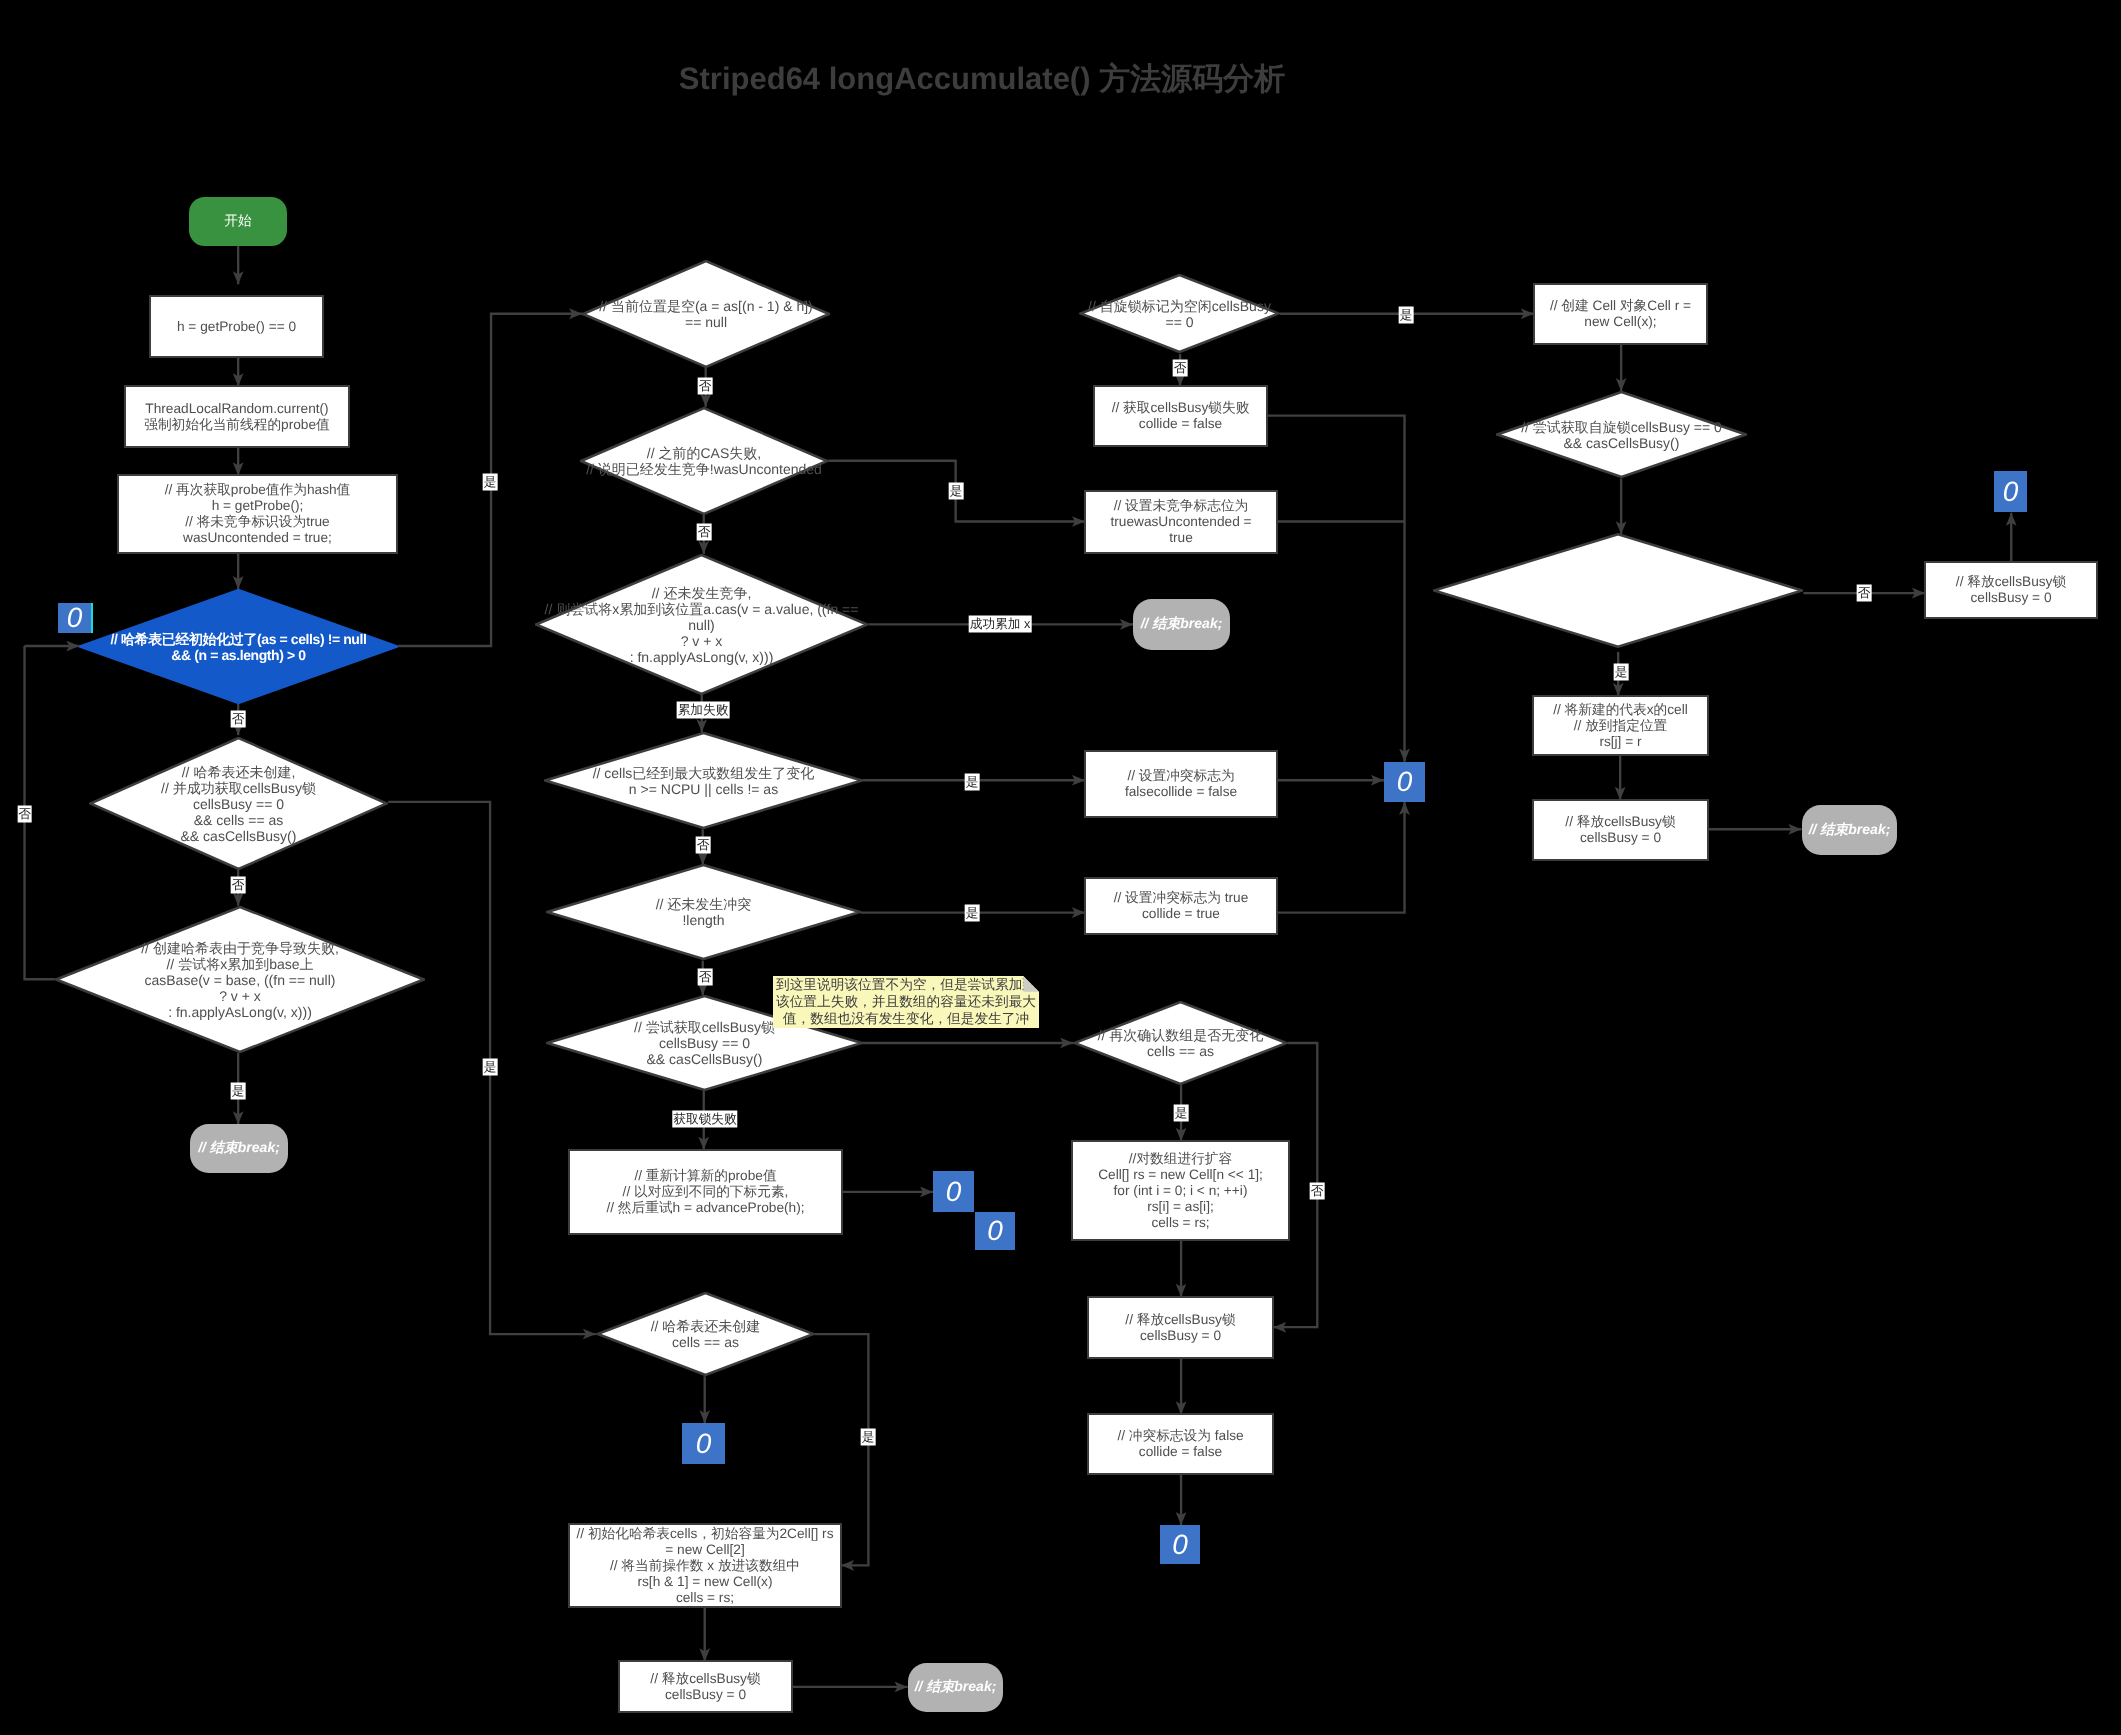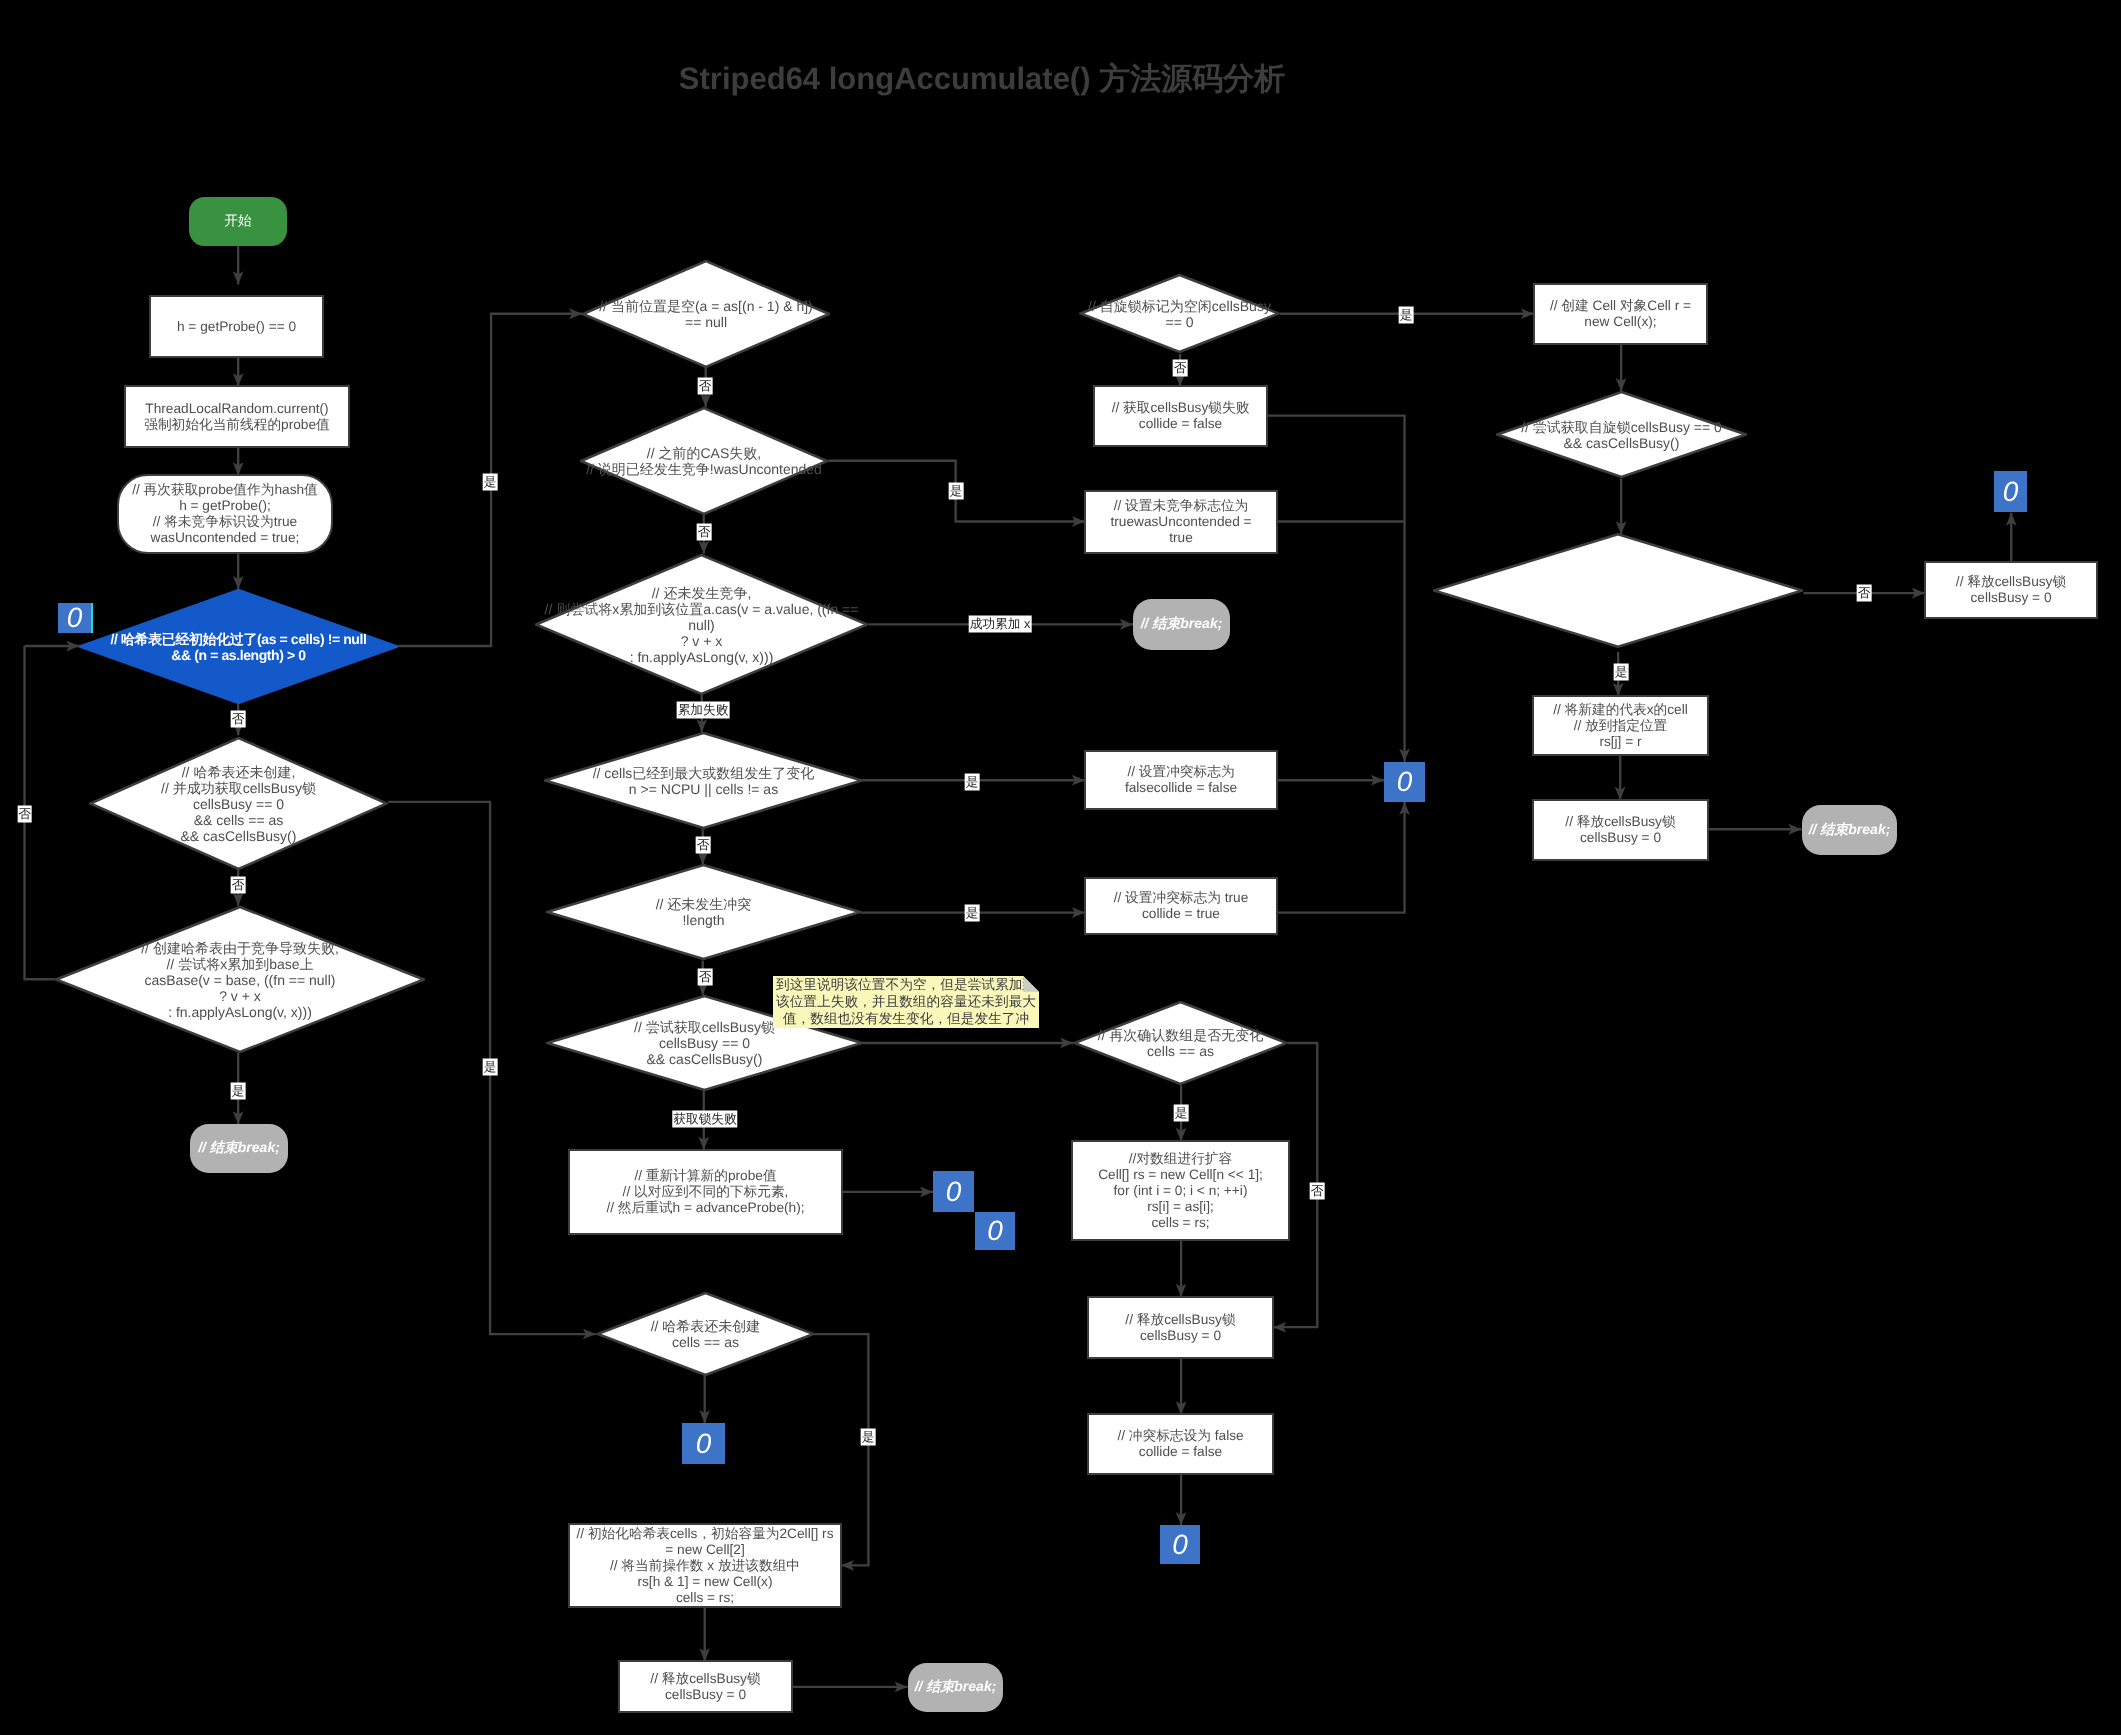--- a/index.html
+++ b/index.html
@@ -98,21 +98,21 @@
       <div class="node start" style="left: 189px; top: 197px; width: 98px; height: 49px;">
         <div class="t">开始</div>
       </div>
       <div class="node box" style="left: 149px; top: 283px; width: 175px; height: 63px; margin-top: 12px;">
         <div class="t">h = getProbe() == 0</div>
       </div>
       <div class="node box" style="left: 124px; top: 385px; width: 226px; height: 63px;">
         <div class="t">ThreadLocalRandom.current()
 强制初始化当前线程的probe值</div>
       </div>
-      <div class="node box" style="left: 117px; top: 474px; width: 216px; height: 80px; border-radius: 31px;">
+      <div class="node box" style="left: 117px; top: 474px; width: 281px; height: 80px;">
         <div class="t">// 再次获取probe值作为hash值
 h = getProbe();
 // 将未竞争标识设为true
 wasUncontended = true;</div>
       </div>
       <div class="dia blue" style="left: 79px; top: 589px; width: 319px; height: 115px;">
         <svg width="319" height="115" viewBox="0 0 325 117">
           <polygon points="162.5,1 324,58.5 162.5,116 1,58.5" fill="#1359c9" stroke="#1359c9" stroke-width="2.6" stroke-linejoin="miter"></polygon>
         </svg>
         <div class="t">// 哈希表已经初始化过了(as = cells) != null
@@ -225,21 +225,21 @@
       </div>
       <div class="node box" style="left: 1093px; top: 385px; width: 175px; height: 62px;">
         <div class="t">// 获取cellsBusy锁失败
 collide = false</div>
       </div>
       <div class="node box" style="left: 1084px; top: 490px; width: 194px; height: 64px;">
         <div class="t">// 设置未竞争标志位为
 truewasUncontended =
 true</div>
       </div>
-      <div class="node box" style="left: 1084px; top: 750px; width: 194px; height: 60px;">
+      <div class="node box" style="left: 1084px; top: 750px; width: 194px; height: 68px;">
         <div class="t">// 设置冲突标志为
 falsecollide = false</div>
       </div>
       <div class="node box" style="left: 1084px; top: 877px; width: 194px; height: 58px;">
         <div class="t">// 设置冲突标志为 true
 collide = true</div>
       </div>
       <div class="dia" style="left: 1073px; top: 1001px; width: 215px; height: 84px;">
         <svg width="215" height="84" viewBox="0 0 219 86">
           <polygon points="109.5,1 218,43 109.5,85 1,43" fill="#ffffff" stroke="#3d3d3d" stroke-width="2.6" stroke-linejoin="miter"></polygon>

